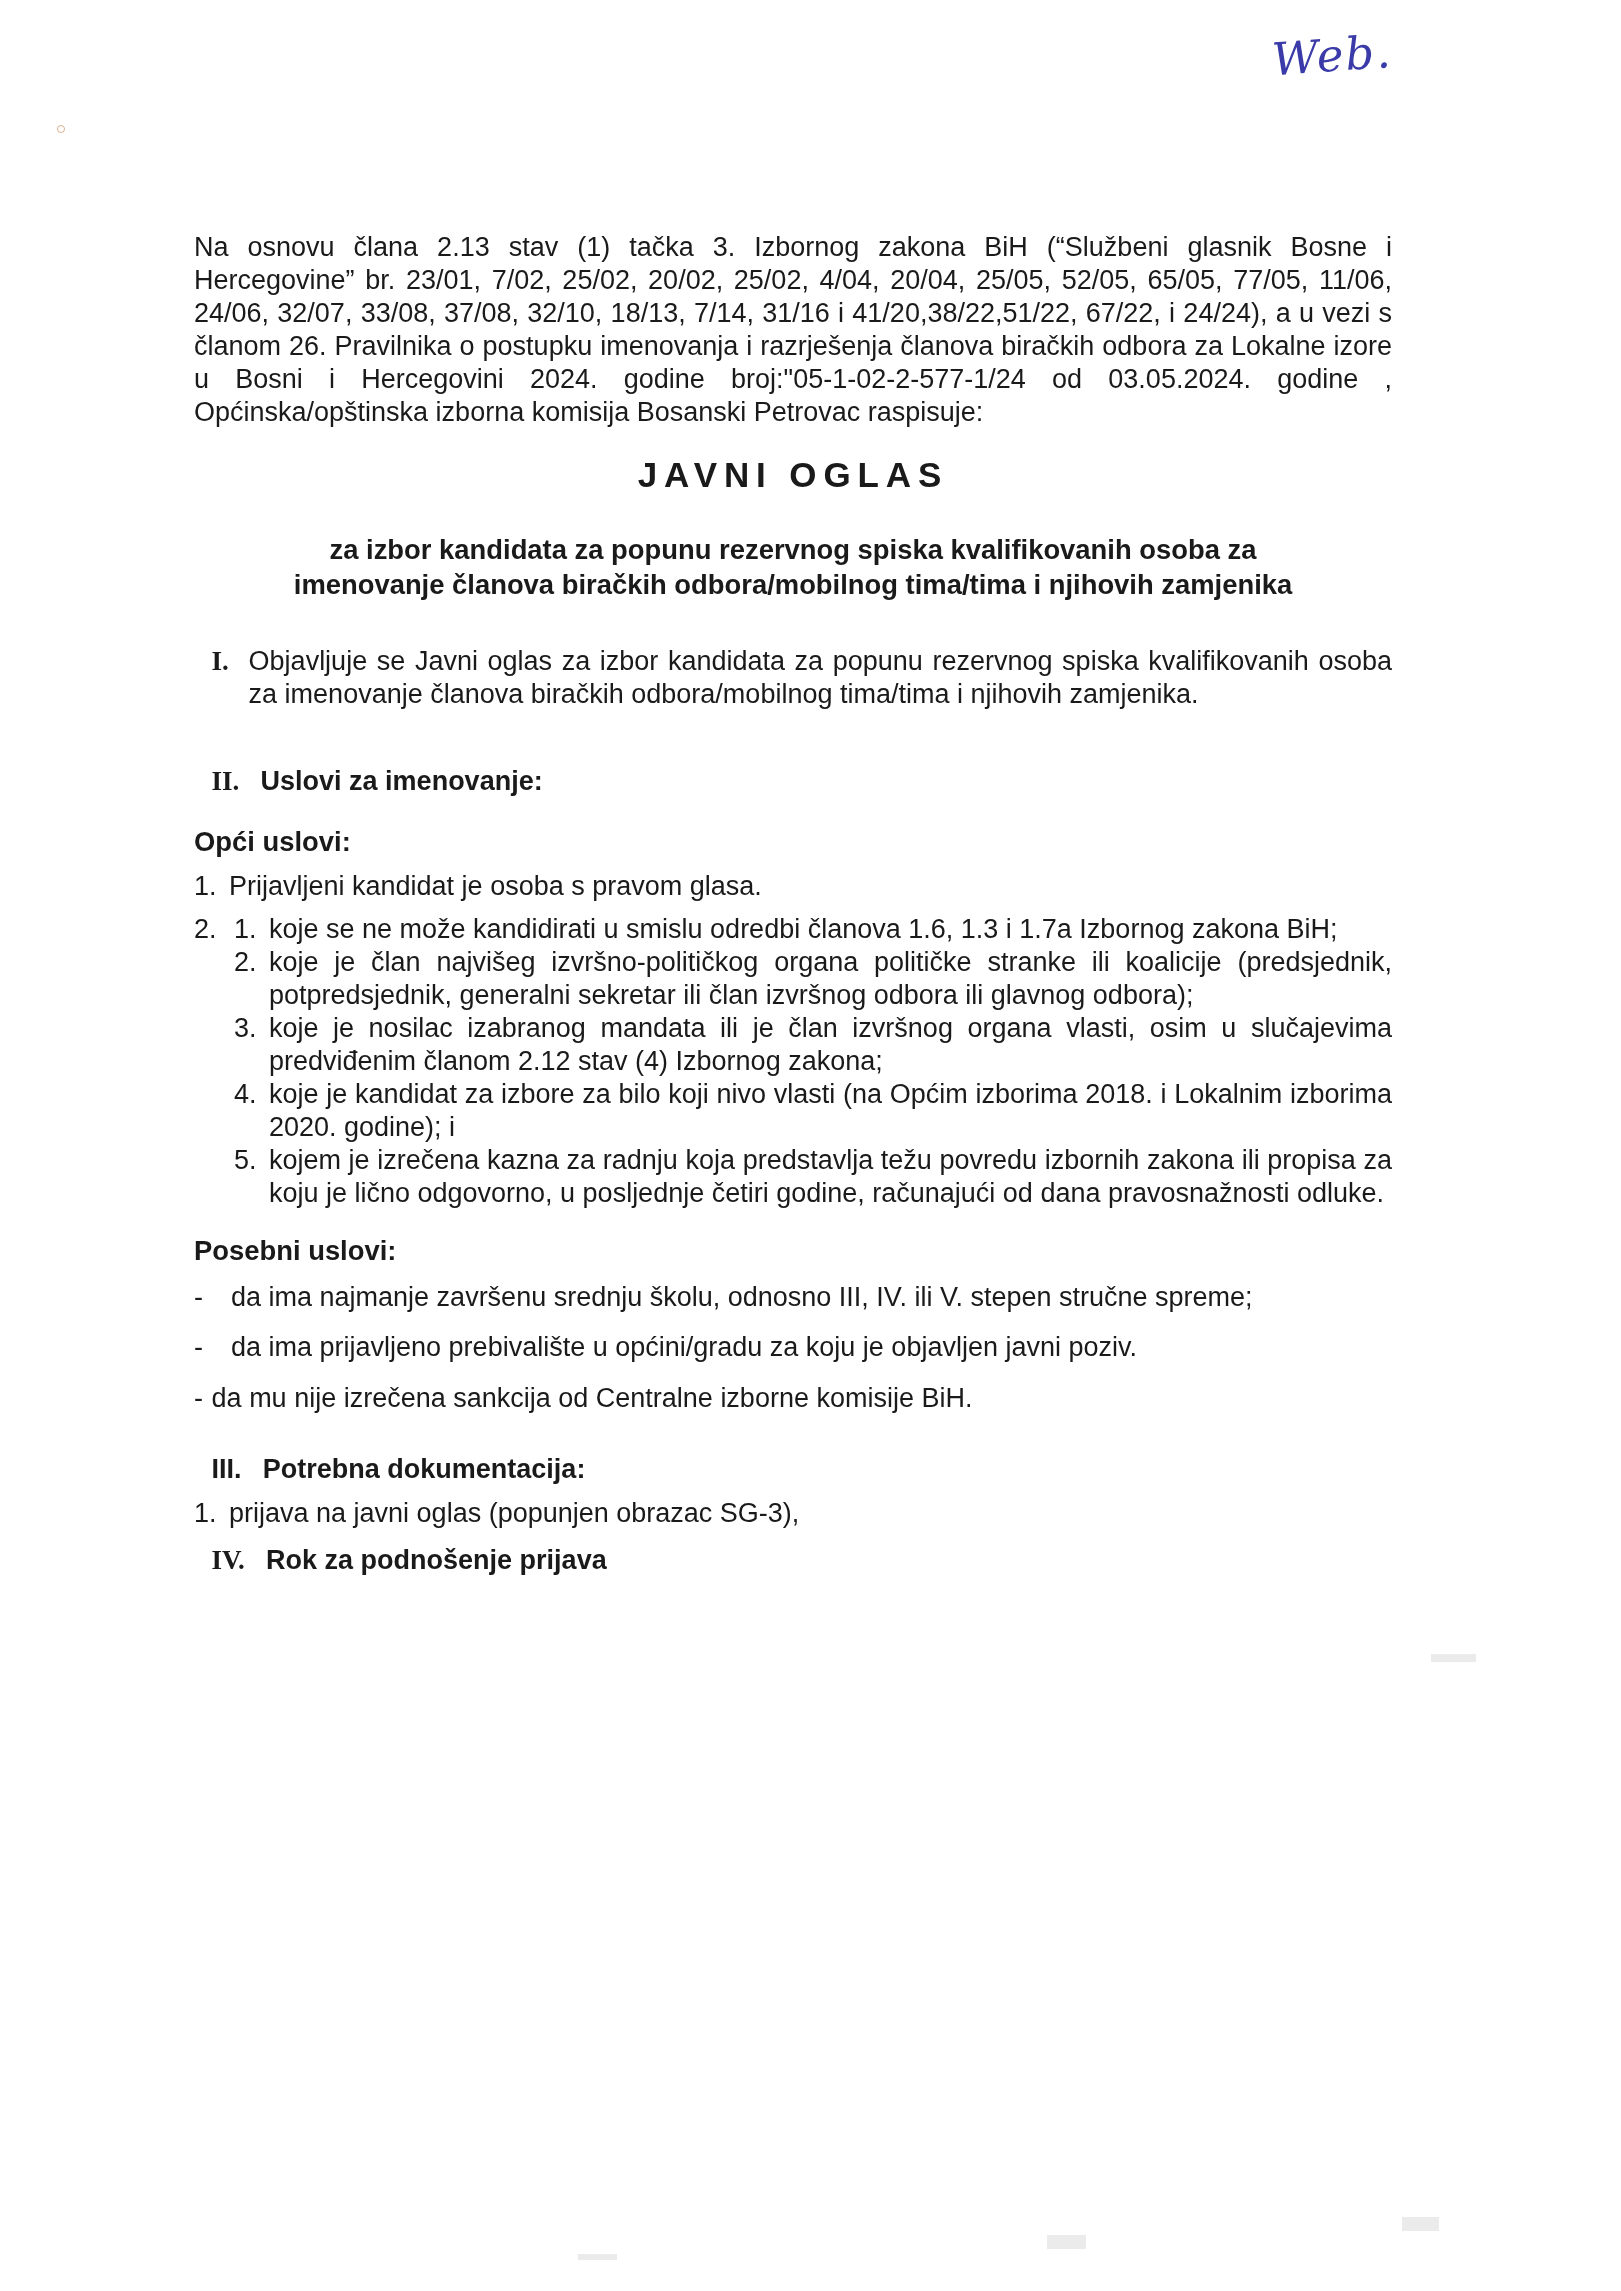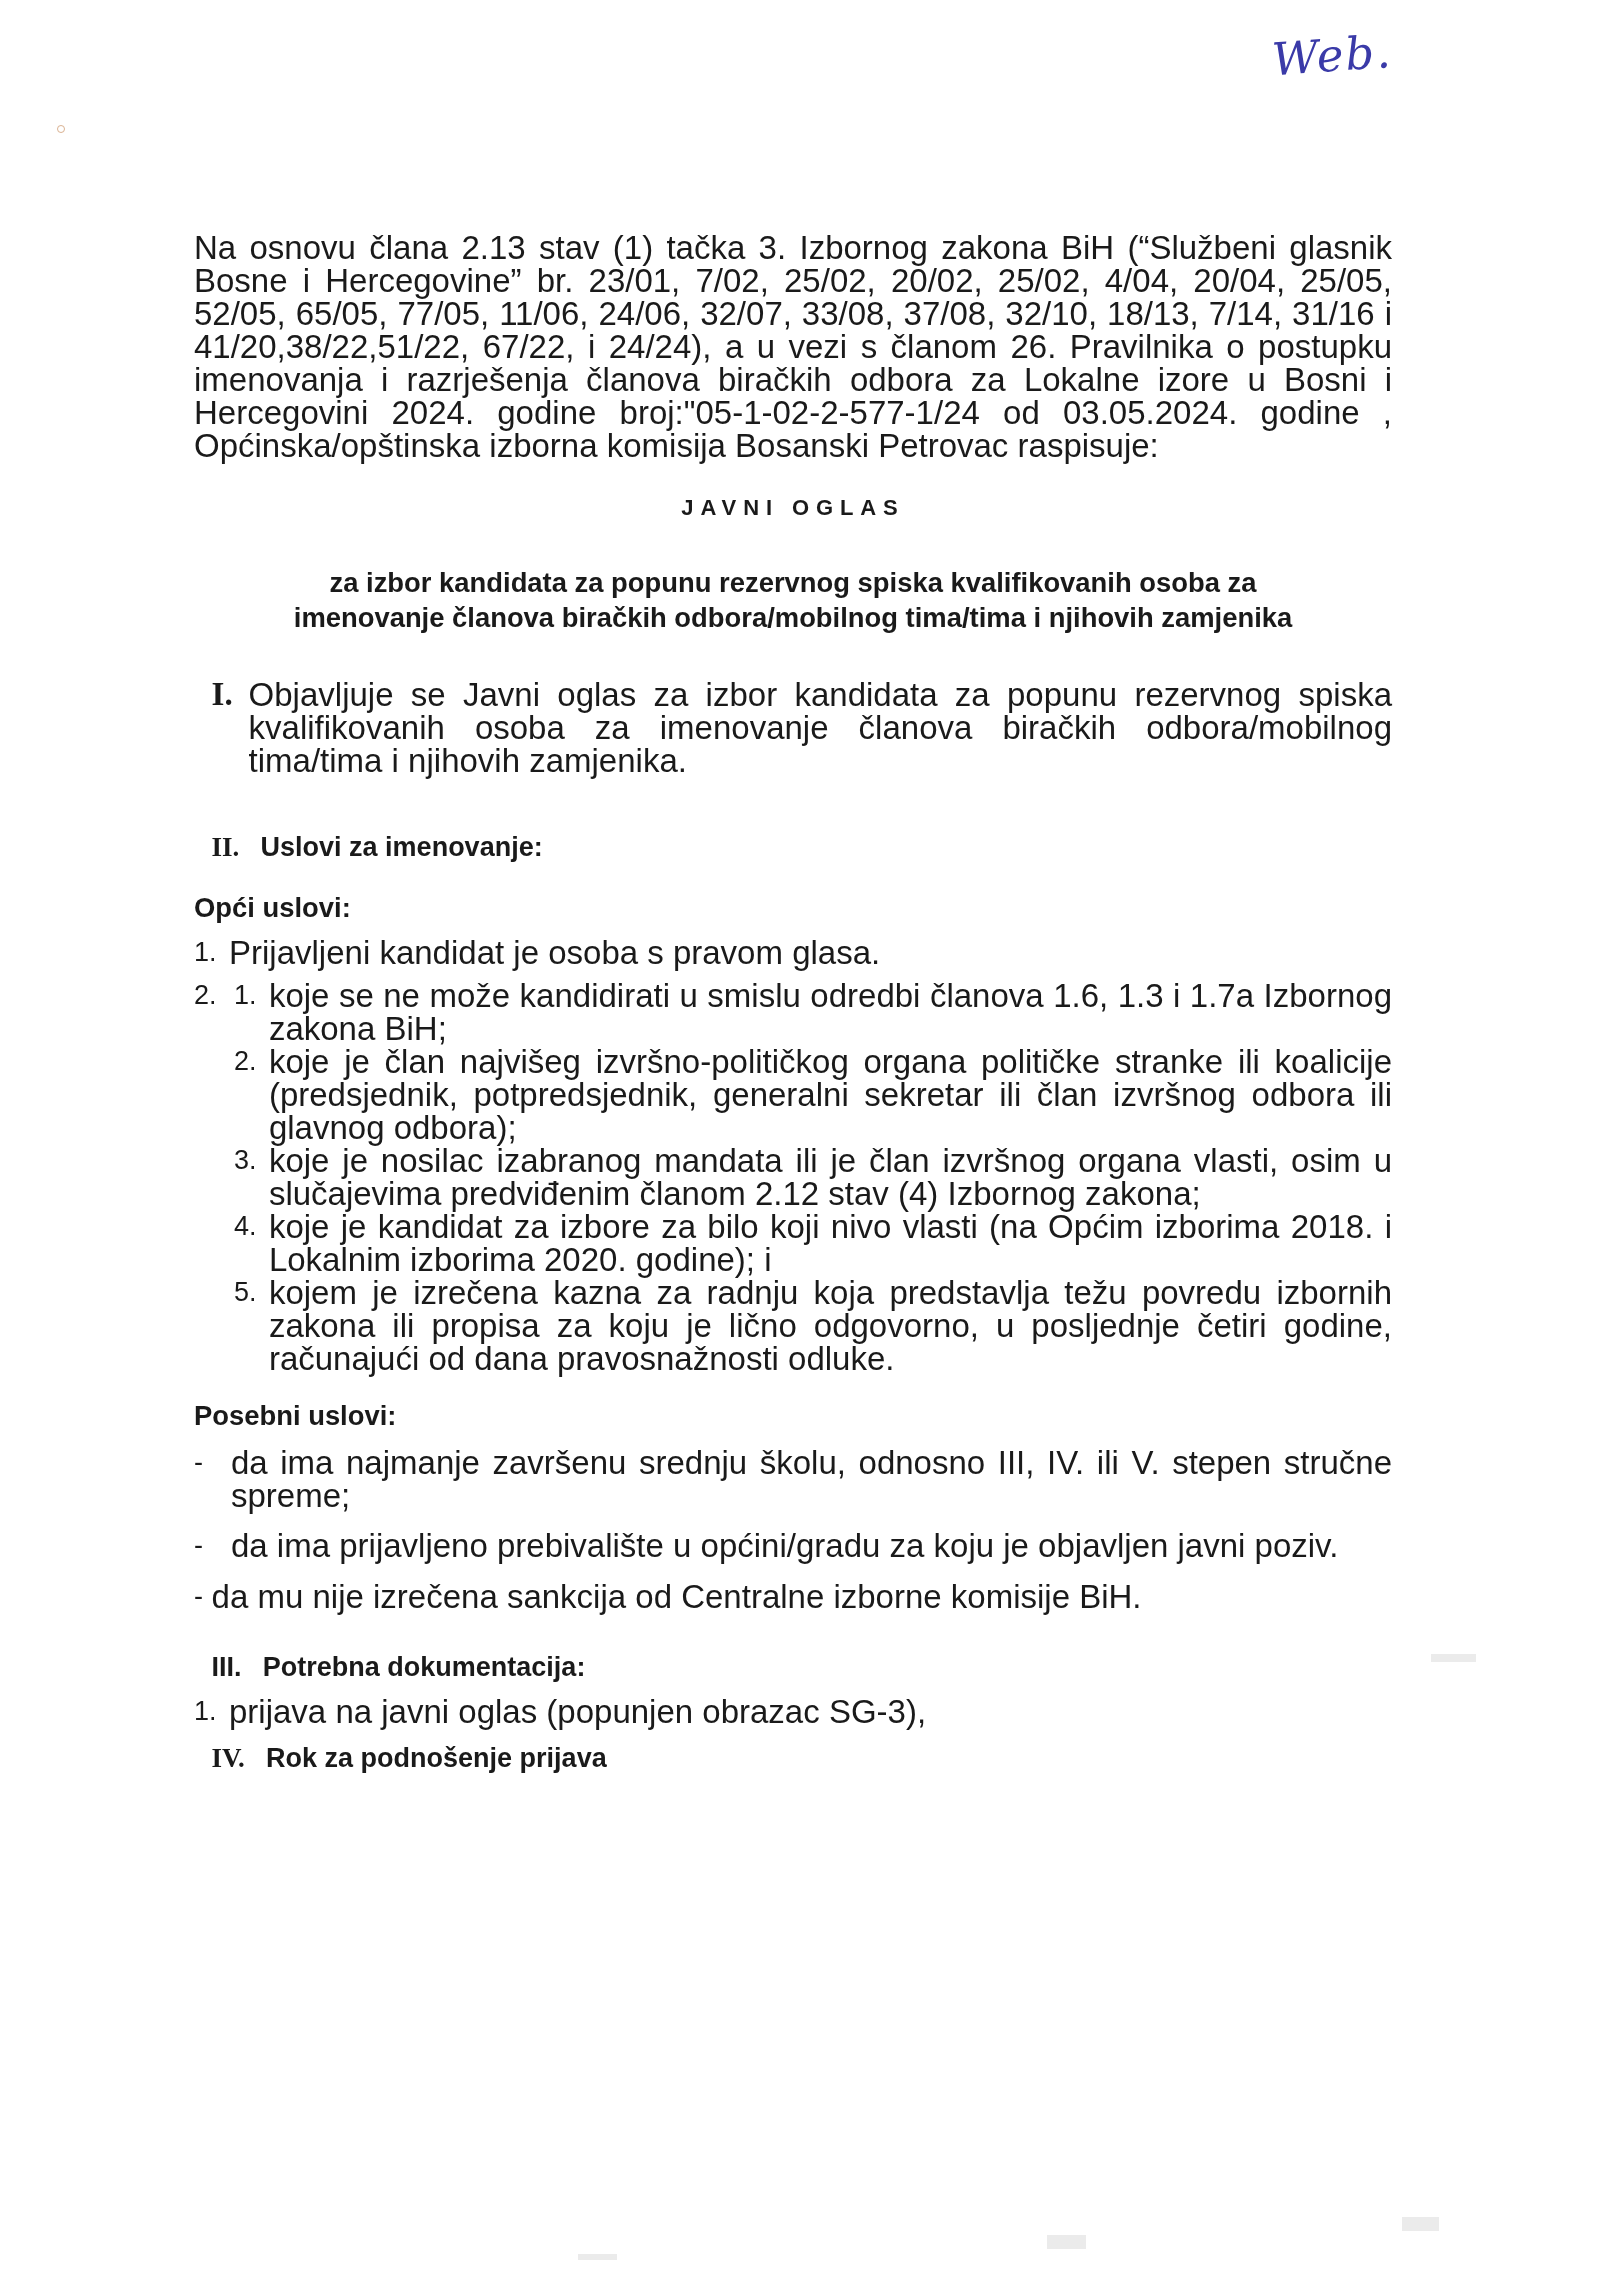--- a/index.html
+++ b/index.html
@@ -3,23 +3,23 @@
 <meta charset="utf-8">
 <style>
   html, body { margin: 0; padding: 0; background: #ffffff; }
   body { width: 1621px; height: 2292px; position: relative; overflow: hidden;
          font-family: "Liberation Sans", "DejaVu Sans", sans-serif; color: #1a1a1a; }
   .abs { position: absolute; }
   .handwritten { left: 1272px; top: 29px; font-family: "DejaVu Serif", serif; font-style: italic;
                  font-size: 45px; color: #3a3aa8; letter-spacing: 2px; transform: rotate(-4deg); }
   .scan-mark { left: 57px; top: 125px; width: 5.9px; height: 5.9px; border: 1px solid #d9b08f; border-radius: 50%; }
   .page { position: absolute; left: 194px; top: 231px; width: 1198px; }
-  .p { font-size: 33px; line-height: 33px; text-align: justify; margin: 0; }
+  .p { font-size: 27px; line-height: 33px; text-align: justify; margin: 0; }
   .center { text-align: center; }
-  .title { font-weight: bold; font-size: 22px; letter-spacing: 6.9px; margin-top: 29px; }
+  .title { font-weight: bold; font-size: 35px; letter-spacing: 6.9px; margin-top: 29px; }
   .subtitle { font-weight: bold; font-size: 27.4px; line-height: 35px; margin-top: 41px; }
   .roman { font-family: "Liberation Serif", "DejaVu Serif", serif; font-weight: bold; display: inline-block; }
   .sec1 { margin-top: 43px; display: flex; }
   .sec1 .roman { width: 37px; margin-left: 17.6px; flex: none; }
   .sec1 .body { flex: 1; }
   .sec-head { font-weight: bold; font-size: 27px; margin-top: 37px; margin-left: 17.6px; }
   .sec-head .roman { margin-right: 13.7px; }
   .underline-head { font-weight: bold; font-size: 27.4px; text-decoration-thickness: 2.9px; margin-top: 29px; }
   ol.outer { list-style: none; padding: 0; margin: 11.8px 0 0 0; }
   ol.outer > li { display: flex; margin-bottom: 9.8px; }

